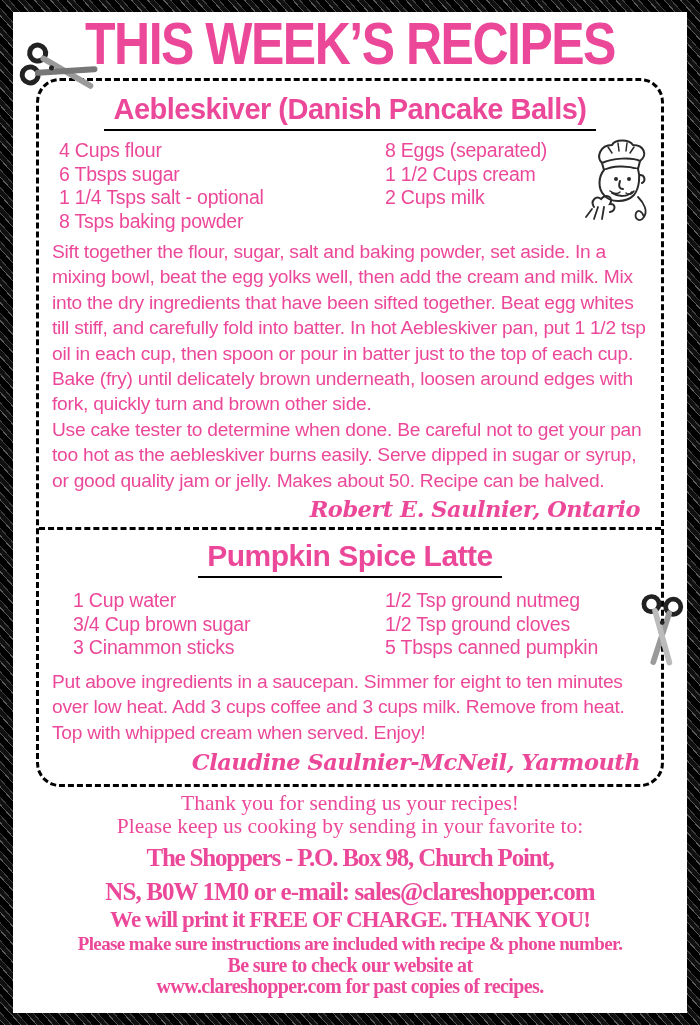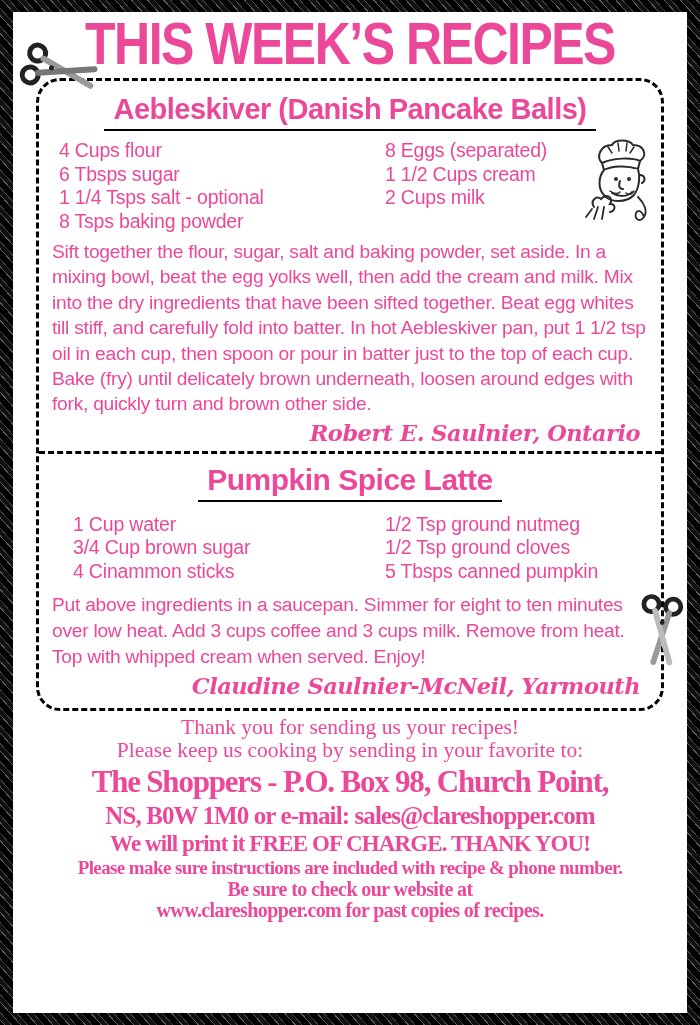--- a/index.html
+++ b/index.html
@@ -54,21 +54,21 @@
     font-size:22.5px;letter-spacing:-0.5px;
   }
   .divider{border-top:3px dashed #000;margin:5px -13px 9px;height:0;}
   .r2 .rtitle{font-size:30px;margin:6px 0 16px;}
   .r2 .ing-row{margin-bottom:9px;}
   .r2 p.body{line-height:25.8px;}
   
   .footer{text-align:center;margin-top:5px;}
   .footer div{white-space:nowrap;font-family:Liberation Serif, serif;}
   .f-reg{font-size:21.5px;line-height:23px;}
-  .f-big{font-size:31px;font-weight:bold;letter-spacing:-1.2px;line-height:39px;}
+  .f-big{font-size:25px;font-weight:bold;letter-spacing:-1.2px;line-height:39px;}
   .f-med{font-size:25px;font-weight:bold;letter-spacing:-0.9px;line-height:30px;}
   .f-b1{font-size:23px;font-weight:bold;letter-spacing:-0.9px;line-height:26px;}
   .f-b2{font-size:19px;font-weight:bold;letter-spacing:-0.6px;line-height:22px;}
   .f-b3{font-size:20px;font-weight:bold;letter-spacing:-0.6px;line-height:20px;}
   .f-b4{font-size:20px;font-weight:bold;letter-spacing:-0.6px;line-height:23px;}
 </style>
 </head>
 <body>
 
 <div class="frame">
@@ -131,36 +131,37 @@
             <path d="M30 56 C36 60 46 60 50 55"></path>
             <path d="M28 54 C32 57 36 57 38 55 M44 56 C47 58 50 57 52 54" stroke-width="1.5"></path>
             <path d="M58 38 C63 38 64 44 60 46"></path>
             <path d="M12 70 C8 64 14 58 19 62 C24 56 32 60 28 67 C34 66 34 74 28 75"></path>
             <path d="M10 72 L4 80 M16 70 L12 82 M22 70 L20 82" stroke-width="1.8"></path>
             <path d="M56 60 C62 66 66 74 62 80 M62 80 C58 86 52 82 54 76 C56 72 60 74 62 80" stroke-width="1.8"></path>
           </svg>
         </span>
 
         <p class="body">Sift together the flour, sugar, salt and baking powder, set aside. In a mixing bowl, beat the egg yolks well, then add the cream and milk. Mix into the dry ingredients that have been sifted together. Beat egg whites till stiff, and carefully fold into batter. In hot Aebleskiver pan, put 1 1/2 tsp oil in each cup, then spoon or pour in batter just to the top of each cup. Bake (fry) until delicately brown underneath, loosen around edges with fork, quickly turn and brown other side.</p>
+        <p class="body">Use cake tester to determine when done. Be careful not to get your pan too hot as the aebleskiver burns easily. Serve dipped in sugar or syrup, or good quality jam or jelly. Makes about 50. Recipe can be halved.</p>
 
         <div class="attribution">Robert E. Saulnier, Ontario</div>
       </section>
 
       <div class="divider"></div>
 
       <section class="recipe r2">
         <h2 class="rtitle">
           <span>Pumpkin Spice Latte</span>
         </h2>
 
         <div class="ing-row">
           <ul class="ing col-l">
             <li>1 Cup water</li>
             <li>3/4 Cup brown sugar</li>
-            <li>4 Cinammon sticks</li>
+            <li>3 Cinammon sticks</li>
           </ul>
           <ul class="ing col-r">
             <li>1/2 Tsp ground nutmeg</li>
             <li>1/2 Tsp ground cloves</li>
             <li>5 Tbsps canned pumpkin</li>
           </ul>
         </div>
 
         <p class="body">Put above ingredients in a saucepan. Simmer for eight to ten minutes over low heat. Add 3 cups coffee and 3 cups milk. Remove from heat. Top with whipped cream when served. Enjoy!</p>
 

